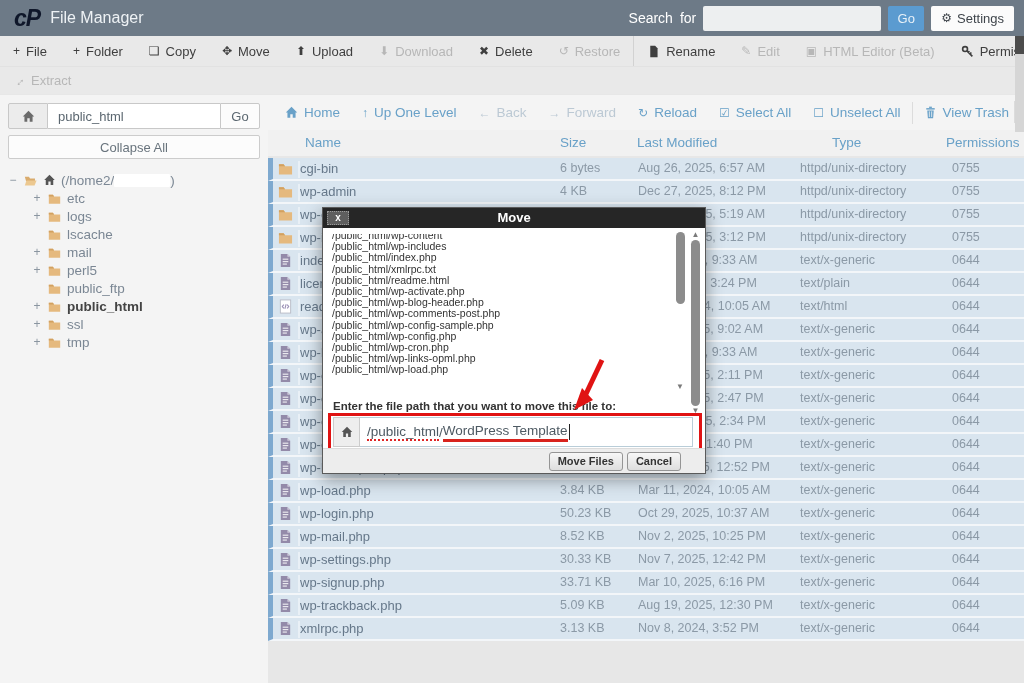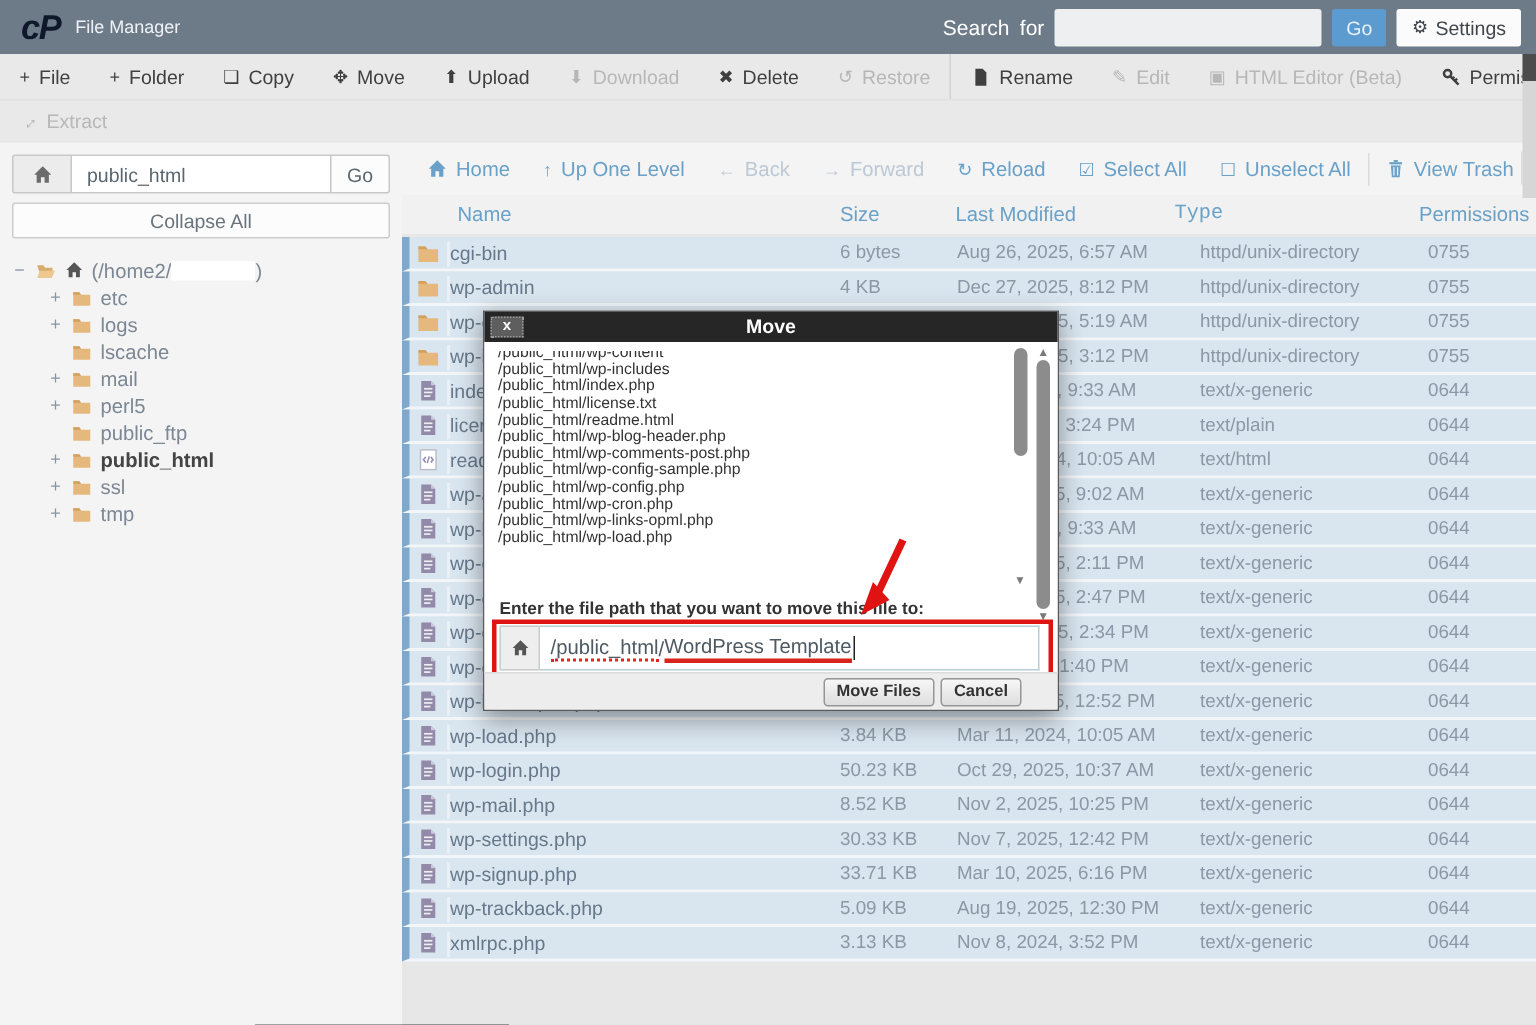--- a/index.html
+++ b/index.html
@@ -5,21 +5,21 @@
   * { margin:0; padding:0; box-sizing:border-box; }
   html,body { background:#555; }
   #screen{
     position:relative; width:1024px; height:683px; overflow:hidden;
     font-family:"Liberation Sans","DejaVu Sans",sans-serif; background:#e7e7e7;
   }
   
   .app-header{ position:absolute; left:0; top:0; width:1024px; height:36px;
     background:#6d7a87; display:flex; align-items:center; padding:0 10px 0 14px; }
   .logo{ color:#0f172a; font-weight:bold; font-style:italic; font-size:23px; letter-spacing:-1px; }
-  .app-title{ color:#eef2f5; font-size:12px; margin-left:10px; }
+  .app-title{ color:#eef2f5; font-size:16px; margin-left:10px; }
   .hdr-right{ margin-left:auto; display:flex; align-items:center; gap:7px; }
   .hdr-lbl{ color:#fff; font-size:14px; }
   .hdr-select{ width:128px; height:25px; background:#e9ebec; border-radius:2px;
     display:flex; align-items:center; padding:0 8px; font-size:13px; color:#5f6a73; }
   .hdr-select .chev{ margin-left:auto; font-size:10px; color:#5f6a73; }
   .hdr-input{ width:178px; height:25px; background:#edeff0; border-radius:2px; border:none; }
   .btn-go{ width:36px; height:25px; background:#5b9bd0; border-radius:2px; color:#e8f1f8;
     font-size:13px; display:flex; align-items:center; justify-content:center; }
   .btn-settings{ height:25px; background:#fbfbfb; border-radius:2px; color:#3f454b;
     font-size:13px; display:flex; align-items:center; gap:5px; padding:0 10px; }
@@ -60,21 +60,21 @@
     display:flex; align-items:center; padding-left:6px; }
   .nbtn{ display:flex; align-items:center; gap:6px; padding:0 11px; font-size:13.5px; color:#69a1c8;
     height:22px; white-space:nowrap; }
   .nbtn .tic{ font-size:12px; }
   .nbtn.disabled{ color:#bcc9d4; }
   .nbtn.sep-before{ border-left:1px solid #dcdcdc; }
   .navbar-endline{ position:absolute; right:9px; top:6px; height:22px; border-left:1px solid #dcdcdc; }
   
   .theader{ position:absolute; left:0; top:35px; width:756px; height:26px; background:#f1f1f1; }
   .theader span{ position:absolute; top:0; line-height:26px; font-size:13.5px; color:#69a1c8; }
-  .h-name{ left:37px; } .h-size{ left:292px; } .h-mod{ left:369px; } .h-type{ left:515px;font-family:Liberation Mono, monospace; } .h-perm{ left:678px; }
+  .h-name{ left:37px; } .h-size{ left:292px; } .h-mod{ left:369px; } .h-type{ left:564px; } .h-perm{ left:678px; }
   .rows{ position:absolute; left:0; top:63px; width:756px; }
   .frow{ position:relative; height:23px; background:#d9e5ef; border-left:5px solid #7ea9cf;
     border-bottom:2px solid #f3f6f9; }
   .frow .c{ position:absolute; top:0; line-height:21px; white-space:nowrap; }
   .ci{ left:5px; top:3px !important; width:22px; border-right:2px solid #e9f0f6; height:17px; }
   .ci .ic{ width:15px; height:15px; }
   .cn{ left:27px; font-size:13px; color:#66788a; }
   .cs{ left:287px; font-size:12.5px; color:#8b99a6; }
   .cm{ left:365px; font-size:12.5px; color:#8b99a6; }
   .ct{ left:527px; font-size:12.5px; color:#8b99a6; }
@@ -742,22 +742,23 @@
   <div class="dialog">
     <div class="dlg-title">
       <span>Move</span>
       <div class="dlg-close">x</div>
     </div>
     <div class="dlg-body">
       <div class="dlg-files">
         <div class="fline">/public_html/wp-content</div>
           <div class="fline">/public_html/wp-includes</div>
           <div class="fline">/public_html/index.php</div>
-          <div class="fline">/public_html/license.txt</div>
+          <div class="fline">/public_html/xmlrpc.txt</div>
           <div class="fline">/public_html/readme.html</div>
+          <div class="fline">/public_html/wp-activate.php</div>
           <div class="fline">/public_html/wp-blog-header.php</div>
           <div class="fline">/public_html/wp-comments-post.php</div>
           <div class="fline">/public_html/wp-config-sample.php</div>
           <div class="fline">/public_html/wp-config.php</div>
           <div class="fline">/public_html/wp-cron.php</div>
           <div class="fline">/public_html/wp-links-opml.php</div>
           <div class="fline">/public_html/wp-load.php</div>
       </div>
       <div class="sb sb-inner">
         <div class="sthumb"></div>

